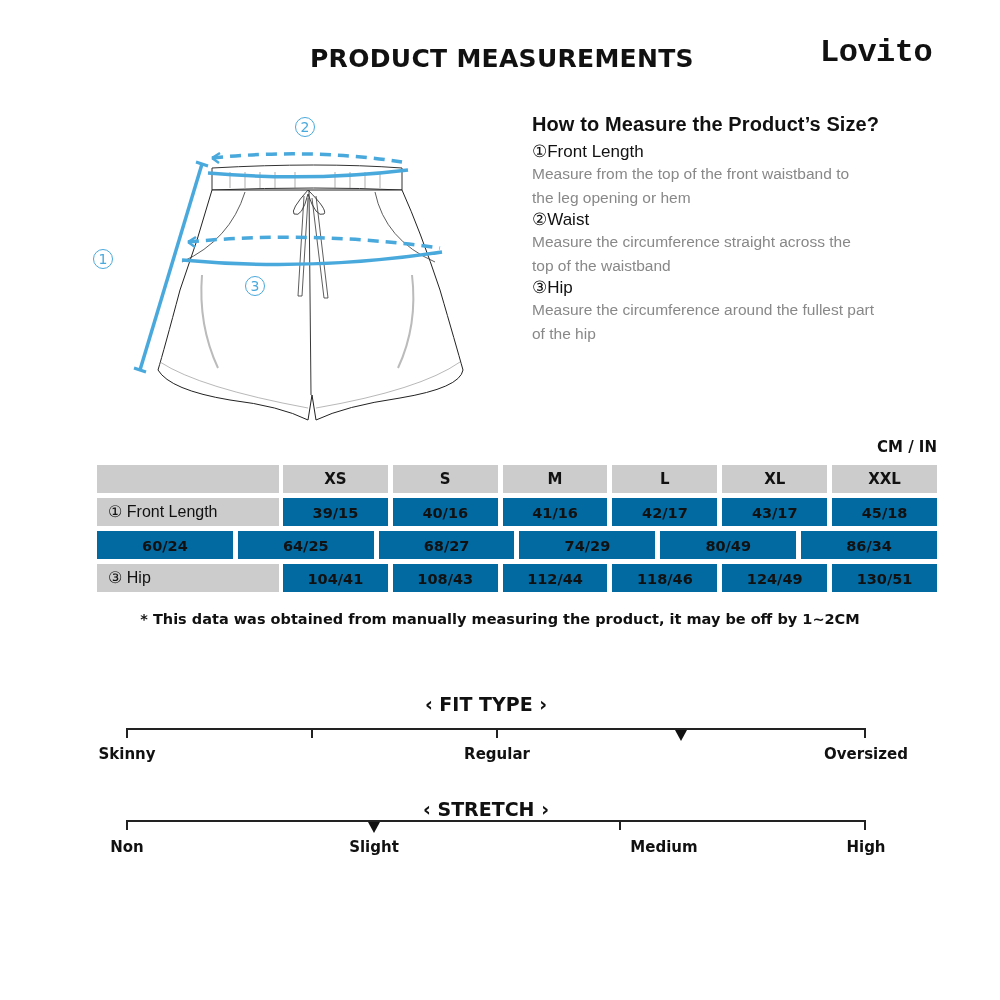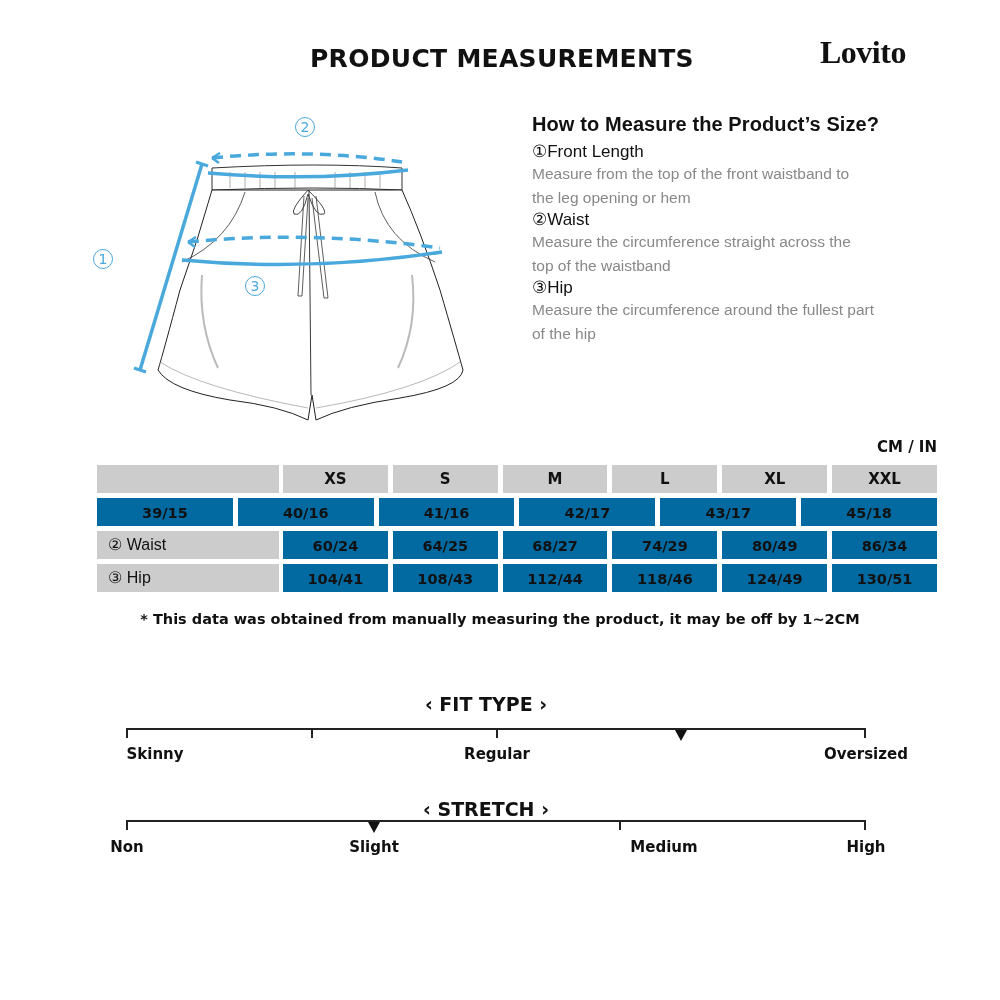--- a/index.html
+++ b/index.html
@@ -1,20 +1,20 @@
 <!DOCTYPE html>
 <html><head>
 <meta charset="utf-8">
 <style>
   * { box-sizing: border-box; margin: 0; padding: 0; }
   html, body { width: 1000px; height: 1000px; background: #ffffff; overflow: hidden; }
   body { position: relative; font-family: "DejaVu Sans", sans-serif; color: #111; }
 
   .page-title { position: absolute; left: 310px; top: 44px; font-family: "DejaVu Sans", sans-serif; font-weight: bold; font-size: 25px; letter-spacing: 0.3px; color: #111; }
-  .brand { position: absolute; left: 820px; top: 34px; font-family: Liberation Serif, serif; font-weight: bold; font-size: 32px; letter-spacing: -0.5px; color: #111; }
+  .brand { position: absolute; left: 820px; top: 34px; font-family: Liberation Mono, monospace; font-weight: bold; font-size: 32px; letter-spacing: -0.5px; color: #111; }
 
   .diagram { position: absolute; left: 80px; top: 110px; width: 400px; height: 320px; }
   .diagram svg { width: 400px; height: 320px; display: block; }
   .num-label { position: absolute; color: #4aa9dc; font-family: "DejaVu Sans", sans-serif; font-size: 14px; width: 20px; height: 20px; border: 1.3px solid #4aa9dc; border-radius: 50%; text-align: center; line-height: 18px; }
 
   .howto { position: absolute; left: 532px; top: 113px; width: 400px; }
   .howto h2 { font-family: "Liberation Sans", sans-serif; font-weight: bold; font-size: 20px; color: #111; margin-bottom: 6px; letter-spacing: 0.1px; }
   .howto .item-title { font-family: "Liberation Sans", sans-serif; font-size: 17px; color: #111; line-height: 20px; }
   .howto .item-desc { font-family: "Liberation Sans", sans-serif; font-size: 15.5px; color: #888; line-height: 24px; margin-bottom: 0px; }
 
@@ -110,29 +110,29 @@
   <div class="row header">
     <div class="label"></div>
     <div class="cell">XS</div>
     <div class="cell">S</div>
     <div class="cell">M</div>
     <div class="cell">L</div>
     <div class="cell">XL</div>
     <div class="cell">XXL</div>
   </div>
   <div class="row">
+    <div class="label">① Front Length</div>
     <div class="cell">39/15</div>
     <div class="cell">40/16</div>
     <div class="cell">41/16</div>
     <div class="cell">42/17</div>
     <div class="cell">43/17</div>
     <div class="cell">45/18</div>
   </div>
   <div class="row">
-    <div class="label">② Waist</div>
     <div class="cell">60/24</div>
     <div class="cell">64/25</div>
     <div class="cell">68/27</div>
     <div class="cell">74/29</div>
     <div class="cell">80/49</div>
     <div class="cell">86/34</div>
   </div>
   <div class="row">
     <div class="label">③ Hip</div>
     <div class="cell">104/41</div>
@@ -147,21 +147,21 @@
 <div class="note">* This data was obtained from manually measuring the product, it may be off by 1~2CM</div>
 
 <div class="scale-title" style="top:693px;">‹ FIT TYPE ›</div>
 <div class="scale" style="top:728px;">
   <div class="tick" style="left:-1px;"></div>
   <div class="tick" style="left:184px;"></div>
   <div class="tick" style="left:369px;"></div>
   <div class="tick" style="left:737px;"></div>
   <div class="marker" style="left:548px;"></div>
 </div>
-<div class="scale-label" style="left:127px; top:745px;margin-left:28px;">Skinny</div>
+<div class="scale-label" style="left:127px; top:745px;">Skinny</div>
 <div class="scale-label" style="left:497px; top:745px;">Regular</div>
 <div class="scale-label" style="left:866px; top:745px;">Oversized</div>
 
 <div class="scale-title" style="top:798px;">‹ STRETCH ›</div>
 <div class="scale" style="top:820px;">
   <div class="tick" style="left:-1px;"></div>
   <div class="tick" style="left:492px;"></div>
   <div class="tick" style="left:737px;"></div>
   <div class="marker" style="left:241px;"></div>
 </div>

